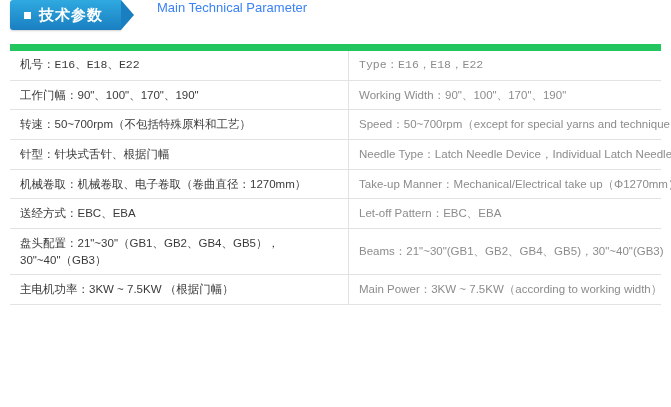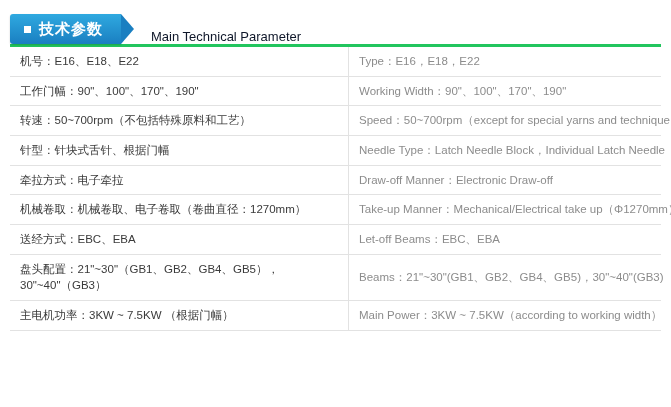--- a/index.html
+++ b/index.html
@@ -13,21 +13,22 @@
     font-family: "Liberation Sans", sans-serif;
     color: #333333;
     overflow: hidden;
   }
 
   
   .header {
     position: relative;
     height: 44px;
     display: flex;
-    align-items: flex-end;
+    align-items: flex-start;
+    gap: 20px;
   }
   .header-tab {
     position: relative;
     display: flex;
     align-items: center;
     height: 30px;
     padding: 0 18px 0 14px;
     background: linear-gradient(to bottom, #2fa9e0, #1a7fc1);
     border-radius: 3px 0 0 3px;
     margin-left: 10px;
@@ -52,38 +53,39 @@
     flex: 0 0 auto;
   }
   .header-title-cn {
     color: #ffffff;
     font-size: 15px;
     font-weight: bold;
     letter-spacing: 1px;
     white-space: nowrap;
   }
   .header-title-en {
-    margin-left: 30px;
-    color: #0f172a;
+    margin-left: 16px;
+    color: #3b82f6;
     font-size: 13px;
     white-space: nowrap;
   }
 
   
   .spec-table {
     width: 651px;
     margin: 0 10px;
     border-collapse: collapse;
     table-layout: fixed;
   }
   .spec-table tr {
     border-bottom: 1px solid #e2e2e2;
   }
   .spec-table tr:first-child {
-    border-top: 3px solid #22c55e;
+    border-top: 7px solid #22c55e;
+    font-family: Liberation Mono, monospace;
   }
   .spec-table td {
     vertical-align: middle;
     padding: 6px 10px;
     line-height: 1.45;
   }
   .col-cn {
     width: 318px;
     font-size: 11.5px;
     color: #3a3a3a;
@@ -133,45 +135,37 @@
         </td>
         <td class="col-en">
           <span class="cell-line">Speed：50~700rpm（except for special yarns and technique）</span>
         </td>
       </tr>
       <tr>
         <td class="col-cn">
           <span class="cell-line">针型：针块式舌针、根据门幅</span>
         </td>
         <td class="col-en">
-          <span class="cell-line">Needle Type：Latch Needle Block，Individual Latch Needle</span>
-        </td>
-      </tr>
-      <tr>
-        <td class="col-cn">
-          <span class="cell-line">牵拉方式：电子牵拉</span>
-        </td>
-        <td class="col-en">
-          <span class="cell-line">Draw-off Manner：Electronic Draw-off</span>
+          <span class="cell-line">Needle Type：Latch Needle Device，Individual Latch Needle</span>
         </td>
       </tr>
       <tr>
         <td class="col-cn">
           <span class="cell-line">机械卷取：机械卷取、电子卷取（卷曲直径：1270mm）</span>
         </td>
         <td class="col-en">
           <span class="cell-line">Take-up Manner：Mechanical/Electrical take up（Φ1270mm）</span>
         </td>
       </tr>
       <tr>
         <td class="col-cn">
           <span class="cell-line">送经方式：EBC、EBA</span>
         </td>
         <td class="col-en">
-          <span class="cell-line">Let-off Beams：EBC、EBA</span>
+          <span class="cell-line">Let-off Pattern：EBC、EBA</span>
         </td>
       </tr>
       <tr>
         <td class="col-cn">
           <span class="cell-line">盘头配置：21"~30"（GB1、GB2、GB4、GB5），</span>
           <span class="cell-line">30"~40"（GB3）</span>
         </td>
         <td class="col-en">
           <span class="cell-line">Beams：21"~30"(GB1、GB2、GB4、GB5)，30"~40"(GB3)</span>
         </td>

